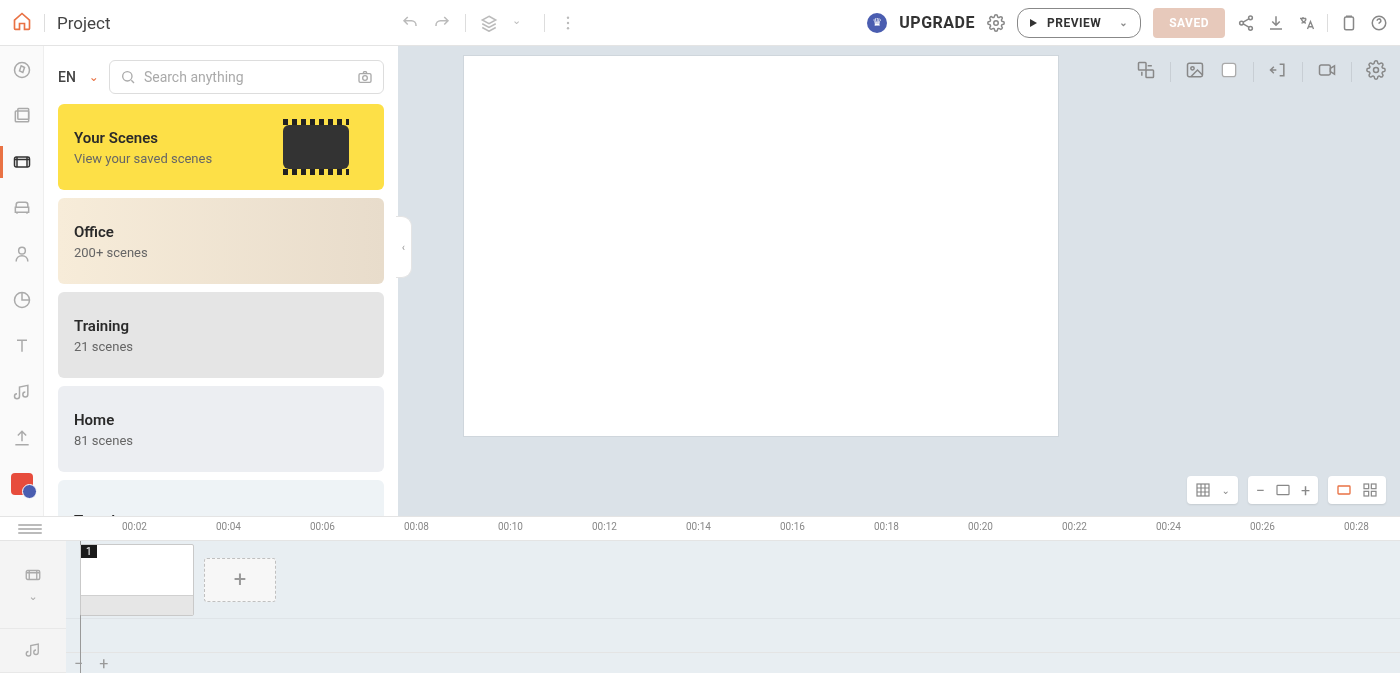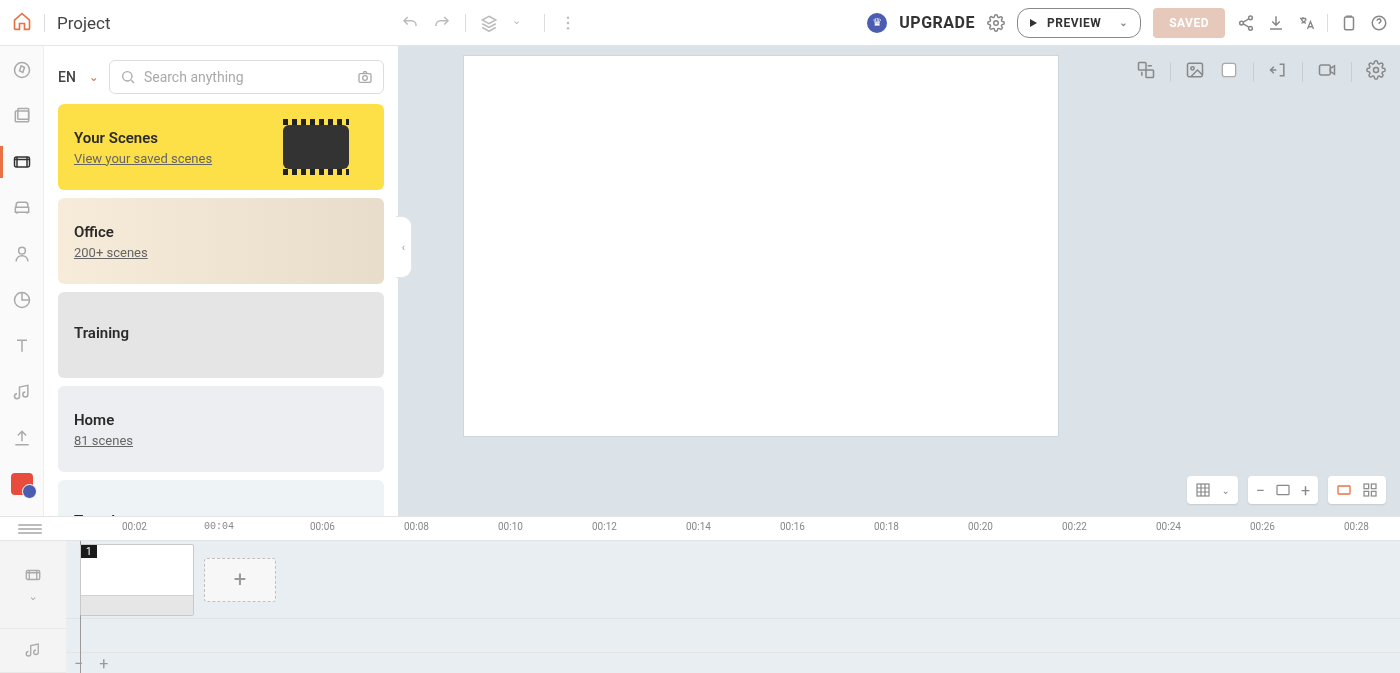--- a/index.html
+++ b/index.html
@@ -40,21 +40,21 @@
 .panel-top { display: flex; align-items: center; gap: 10px; padding: 14px 14px 10px; }
 .lang-sel { font-size: 14px; color: #444; font-weight: 500; display: flex; align-items: center; gap: 13px; }
 .lang-sel .chev { color: #e97244; font-size: 12px; }
 .search-box { flex: 1; display: flex; align-items: center; border: 1px solid #ddd; border-radius: 6px; height: 34px; padding: 0 10px; gap: 8px; }
 .search-box svg { width: 16px; height: 16px; color: #aaa; }
 .search-box input { flex: 1; border: none; outline: none; font-size: 14px; color: #444; background: transparent; }
 .search-box input::placeholder { color: #aaa; }
 .panel-scroll { flex: 1; overflow-y: auto; padding: 0 14px 14px; }
 .scene-card { border-radius: 6px; height: 86px; margin-bottom: 8px; padding: 0 16px; display: flex; flex-direction: column; justify-content: center; position: relative; overflow: hidden; }
 .scene-card .ctitle { font-size: 15px; font-weight: 600; color: #2a2a2a; margin-bottom: 4px; }
-.scene-card .csub { font-size: 13px; color: #666; text-decoration: underline; }
+.scene-card .csub { font-size: 13px; color: #666; }
 .card-yourscenes { background: #fde047; }
 .card-office { background: linear-gradient(90deg, #f7ecd9 0%, #e8dccb 100%); }
 .card-training { background: #e5e5e5; }
 .card-home { background: #eceef2; }
 .card-travel { background: #eef3f6; }
 .card-illus { position: absolute; right: 8px; top: 8px; bottom: 8px; width: 120px; display: flex; align-items: center; justify-content: center; }
 .filmstrip { width: 66px; height: 44px; background: #333; border-radius: 6px; position: relative; }
 .filmstrip::before, .filmstrip::after { content:''; position:absolute; left:0; right:0; height:6px; background: repeating-linear-gradient(90deg,#222 0 5px, transparent 5px 9px); }
 .filmstrip::before { top:-6px; }
 .filmstrip::after { bottom:-6px; }
@@ -257,20 +257,21 @@
         <div class="card-illus">
             <div class="filmstrip"></div>
           </div>
       </div>
       <div class="scene-card card-office">
         <div class="ctitle">Office</div>
         <div class="csub">200+ scenes</div>
       </div>
       <div class="scene-card card-training">
         <div class="ctitle">Training</div>
+        <div class="csub">21 scenes</div>
       </div>
       <div class="scene-card card-home">
         <div class="ctitle">Home</div>
         <div class="csub">81 scenes</div>
       </div>
       <div class="scene-card card-travel">
         <div class="ctitle">Travel</div>
       </div>
     </div>
     <div class="collapse-tab">‹</div>
@@ -342,21 +343,21 @@
 
 <div class="timeline-area">
   <div class="ruler">
     <div class="drag-handle">
         <span></span>
         <span></span>
         <span></span>
       </div>
     <div id="ruler-ticks">
         <div class="tick" style="left: 105px;">00:02</div>
-        <div class="tick" style="left: 187px; font-family: Liberation Mono, monospace;">00:04</div>
+        <div class="tick" style="left: 199px;">00:04</div>
         <div class="tick" style="left: 293px;">00:06</div>
         <div class="tick" style="left: 387px;">00:08</div>
         <div class="tick" style="left: 481px;">00:10</div>
         <div class="tick" style="left: 575px;">00:12</div>
         <div class="tick" style="left: 669px;">00:14</div>
         <div class="tick" style="left: 763px;">00:16</div>
         <div class="tick" style="left: 857px;">00:18</div>
         <div class="tick" style="left: 951px;">00:20</div>
         <div class="tick" style="left: 1045px;">00:22</div>
         <div class="tick" style="left: 1139px;">00:24</div>

